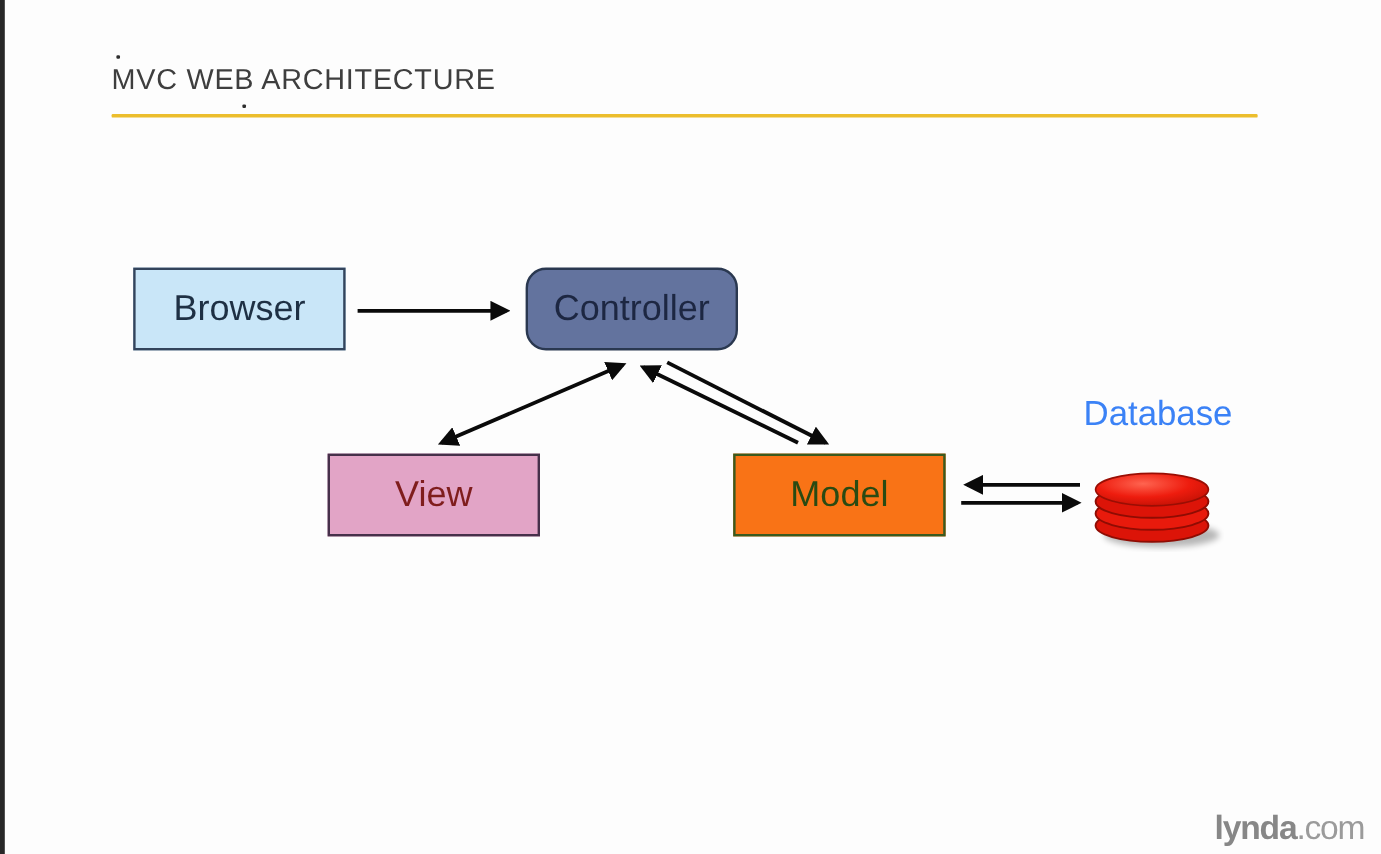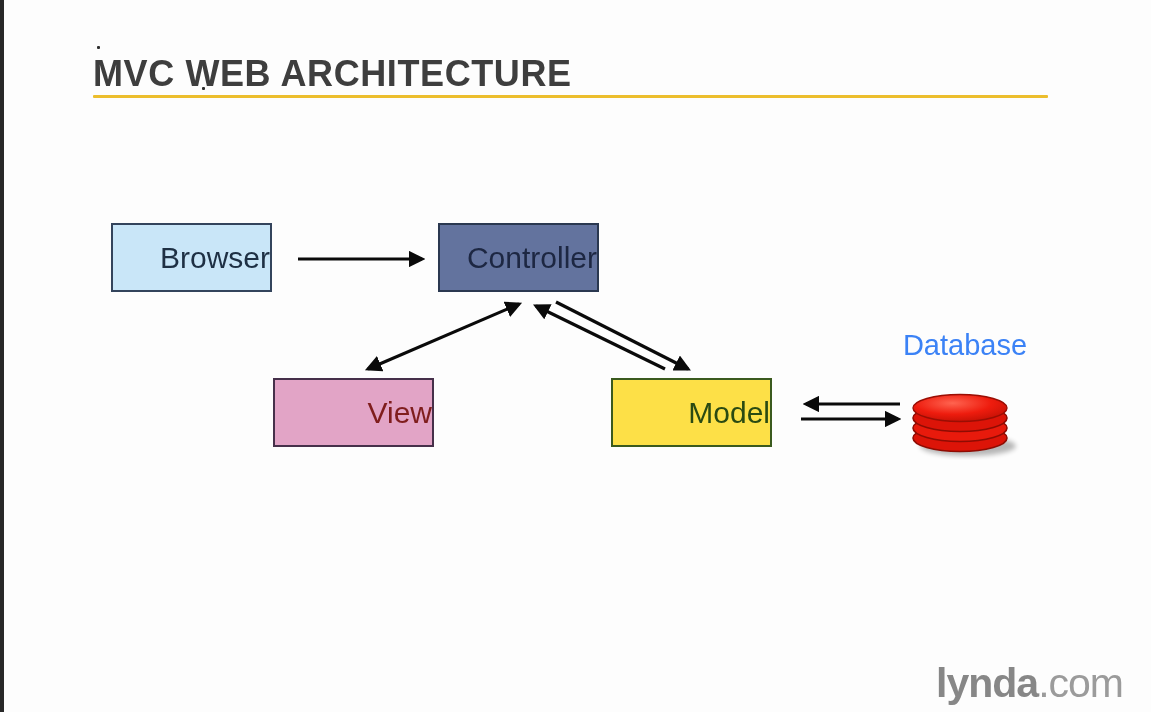--- a/index.html
+++ b/index.html
@@ -13,41 +13,41 @@
   .stage { position: absolute; inset: 0; }
 
   .left-bar {
     position: absolute; left: 0; top: 0;
     width: 4px; height: 712px;
     background: #282828;
   }
 
   .slide-title {
     position: absolute; left: 93px; top: 53px;
-    font-size: 36px; font-weight: bold;
+    font-size: 24px; font-weight: normal;
     letter-spacing: 0.6px;
     color: #3E3E3E;
     white-space: nowrap;
   }
   .accent-rule {
     position: absolute; left: 93px; top: 95px;
     width: 955px; height: 3px;
     background: #ECBE2D;
     border-radius: 1px;
   }
   .speck { position: absolute; width: 3px; height: 3px; background: #2E2E2E; border-radius: 1px; }
   .speck-1 { left: 97px; top: 46px; }
   .speck-2 { left: 202px; top: 87px; }
 
   .node {
     position: absolute;
-    width: 161px; height: 69px;
+    width: 177px; height: 69px;
     border: 2.5px solid #333;
     box-sizing: border-box;
-    display: flex; align-items: center; justify-content: flex-end;
+    display: flex; align-items: center; justify-content: center;
     font-size: 30px;
   }
   .node-browser    { left: 111px; top: 223px; }
   .node-controller { left: 438px; top: 223px; }
   .node-view       { left: 273px; top: 378px; }
   .node-model      { left: 611px; top: 378px; }
 
   .db-label {
     position: absolute; left: 855px; top: 329px; width: 220px;
     text-align: center;
@@ -56,22 +56,22 @@
   }
   .db-icon { position: absolute; left: 906px; top: 374px; }
 
   .arrow-layer {
     position: absolute; inset: 0;
     pointer-events: none;
   }
   .arrow-layer line { stroke: #0A0A0A; stroke-width: 3.2px; }
 
   .logo {
-    position: absolute; right: 28px; bottom: 8px;
-    font-size: 41px; line-height: 1;
+    position: absolute; right: 14px; bottom: 8px;
+    font-size: 28px; line-height: 1;
     letter-spacing: -1px;
     white-space: nowrap;
   }
   .logo .primary { font-weight: bold; color: #878787; }
   .logo .suffix  { font-weight: normal; color: #9B9B9B; }
 </style>
 </head>
 <body style="background: rgb(253, 253, 253);">
 
 <div class="stage">
@@ -79,27 +79,27 @@
   <div class="left-bar"></div>
 
   <div class="slide-title" style="color: rgb(62, 62, 62);">MVC WEB ARCHITECTURE</div>
   <div class="accent-rule" style="background: rgb(236, 190, 45);"></div>
   <div class="speck speck-1"></div>
   <div class="speck speck-2"></div>
 
   <div class="node node-browser" style="background: rgb(201, 230, 248); border-color: rgb(51, 68, 92); color: rgb(30, 48, 68);">
     <span>Browser</span>
   </div>
-  <div class="node node-controller" style="background: rgb(99, 115, 158); border-color: rgb(42, 56, 80); color: rgb(29, 39, 66);">
+  <div class="node node-controller" style="background: rgb(99, 115, 158); border-color: rgb(42, 56, 80); color: rgb(29, 39, 66); border-radius: 17px;">
     <span>Controller</span>
   </div>
   <div class="node node-view" style="background: rgb(226, 164, 198); border-color: rgb(70, 48, 74); color: #7f1d1d;">
     <span>View</span>
   </div>
-  <div class="node node-model" style="background: #fde047; border-color: rgb(58, 90, 30); color: rgb(42, 74, 18);">
+  <div class="node node-model" style="background: #f97316; border-color: rgb(58, 90, 30); color: rgb(42, 74, 18);">
     <span>Model</span>
   </div>
 
   <div class="db-label" style="color: #3b82f6;">Database</div>
 
   <svg class="db-icon" width="114" height="86" viewBox="0 0 114 86" aria-hidden="true">
     <defs>
       <radialGradient id="dbTop" cx="42%" cy="32%" r="75%">
         <stop offset="0%" stop-color="#FF6450"></stop>
         <stop offset="55%" stop-color="#EE1C0E"></stop>

